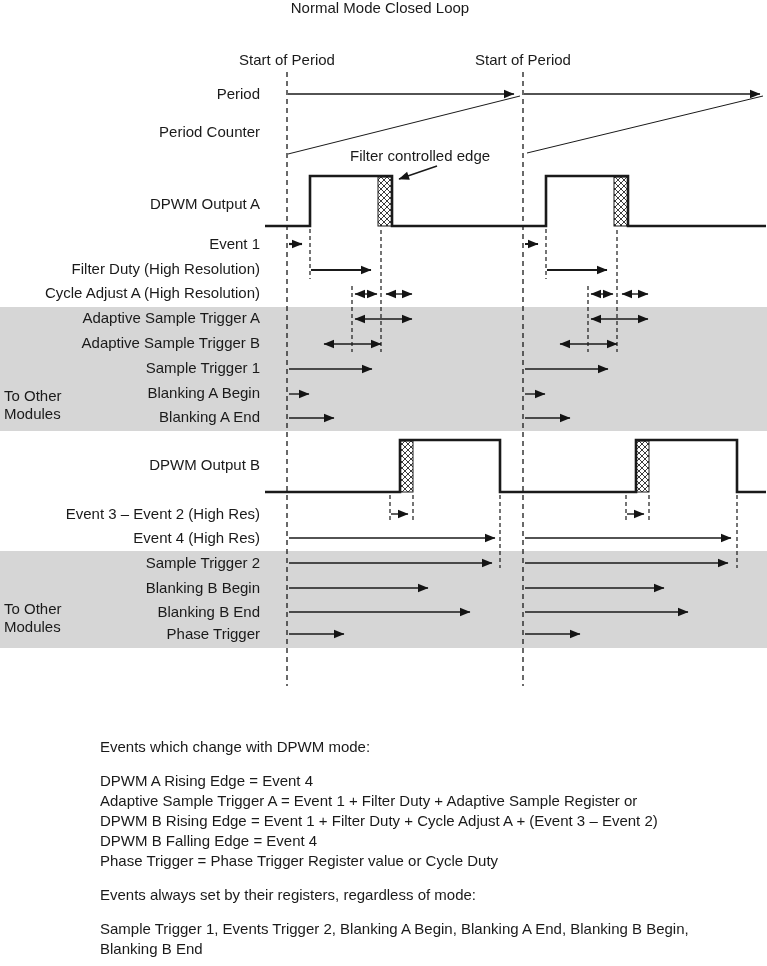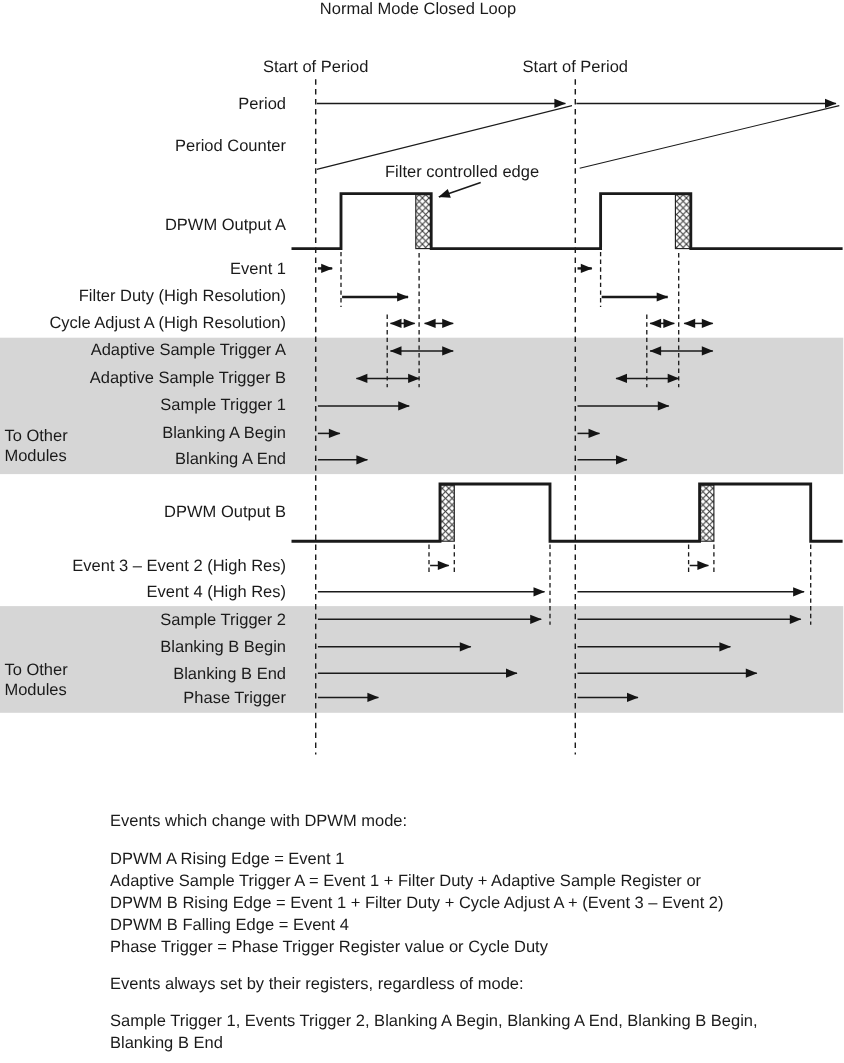--- a/index.html
+++ b/index.html
@@ -181,21 +181,21 @@
 
     <text x="4" y="614">
       <tspan x="4">To Other</tspan>
       <tspan x="4" dy="18">Modules</tspan>
     </text>
   </svg>
 
   <div class="notes">
     <div class="note-line">Events which change with DPWM mode:</div>
     <div class="note-gap"></div>
-    <div class="note-line">DPWM A Rising Edge = Event 1</div>
+    <div class="note-line">DPWM A Rising Edge = Event 4</div>
     <div class="note-line">Adaptive Sample Trigger A = Event 1 + Filter Duty + Adaptive Sample Register or</div>
     <div class="note-line">DPWM B Rising Edge = Event 1 + Filter Duty + Cycle Adjust A + (Event 3 – Event 2)</div>
     <div class="note-line">DPWM B Falling Edge = Event 4</div>
     <div class="note-line">Phase Trigger = Phase Trigger Register value or Cycle Duty</div>
     <div class="note-gap"></div>
     <div class="note-line">Events always set by their registers, regardless of mode:</div>
     <div class="note-gap"></div>
     <div class="note-line">Sample Trigger 1, Events Trigger 2, Blanking A Begin, Blanking A End, Blanking B Begin, Blanking B End</div>
   </div>
 

